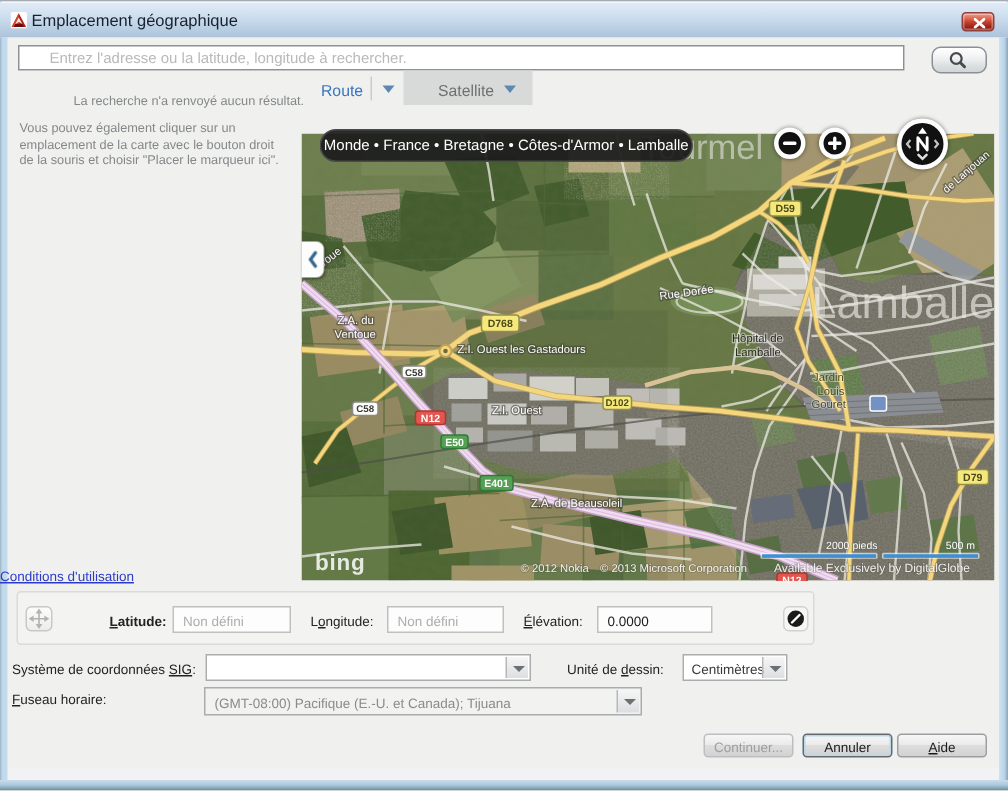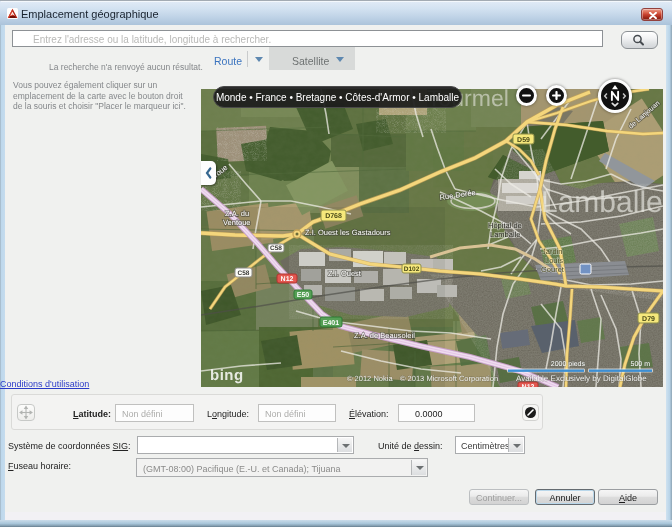--- a/index.html
+++ b/index.html
@@ -65,21 +65,21 @@
 #groupbox { left:11px; top:394px; width:532px; height:36px; border:1px solid #dadad8; border-radius:3px; background:#f3f3f2; }
 #movebtn { left:17px; top:404px; width:18px; height:17px; border:1px solid #c7c9c7; border-radius:4px;
   background:linear-gradient(#fcfcfb,#ededeb); }
 .flabel { font-size:9px; color:#232323; }
 .finput { border:1px solid #c0c0bf; background:#fdfdfd; font-size:9px; }
 #lat-label { left:73px; top:409px;font-weight:bold; }
 #lat-input { left:115px; top:404px; width:79px; height:18px; color:#adadab; padding:4px 0 0 6px; }
 #lon-label { left:207px; top:409px; }
 #lon-input { left:258px; top:404px; width:78px; height:18px; color:#adadab; padding:4px 0 0 6px; }
 #ele-label { left:349px; top:409px; }
-#ele-input { left:398px; top:404px; width:77px; height:18px; color:#1c1c1c; padding:4px 0 0 16px; }
+#ele-input { left:398px; top:404px; width:77px; height:18px; color:#1c1c1c; padding:4px 0 0 6px; }
 #lockbtn { left:522px; top:404px; width:17px; height:17px; border:1px solid #d2d2d0; border-radius:4px; background:#f6f6f5; }
 #lockbtn .circ { position:absolute; left:2px; top:2px; width:11px; height:11px; border-radius:50%; background:#1b1b1b; }
 
 #sig-label { left:8px; top:441px; }
 #unit-label { left:378px; top:441px; }
 #fuseau-label { left:8px; top:461px; }
 .combo { border:1px solid #aaacae; background:#fff; }
 .combo .btn { position:absolute; right:1px; top:1px; bottom:1px; width:15px; background:linear-gradient(#f6f6f6,#dcdee0); border-left:1px solid #b5b7b9; }
 .combo .btn:after { content:""; position:absolute; left:4px; top:6px; width:0; height:0;
   border-left:4px solid transparent; border-right:4px solid transparent; border-top:4px solid #6c7072; }

